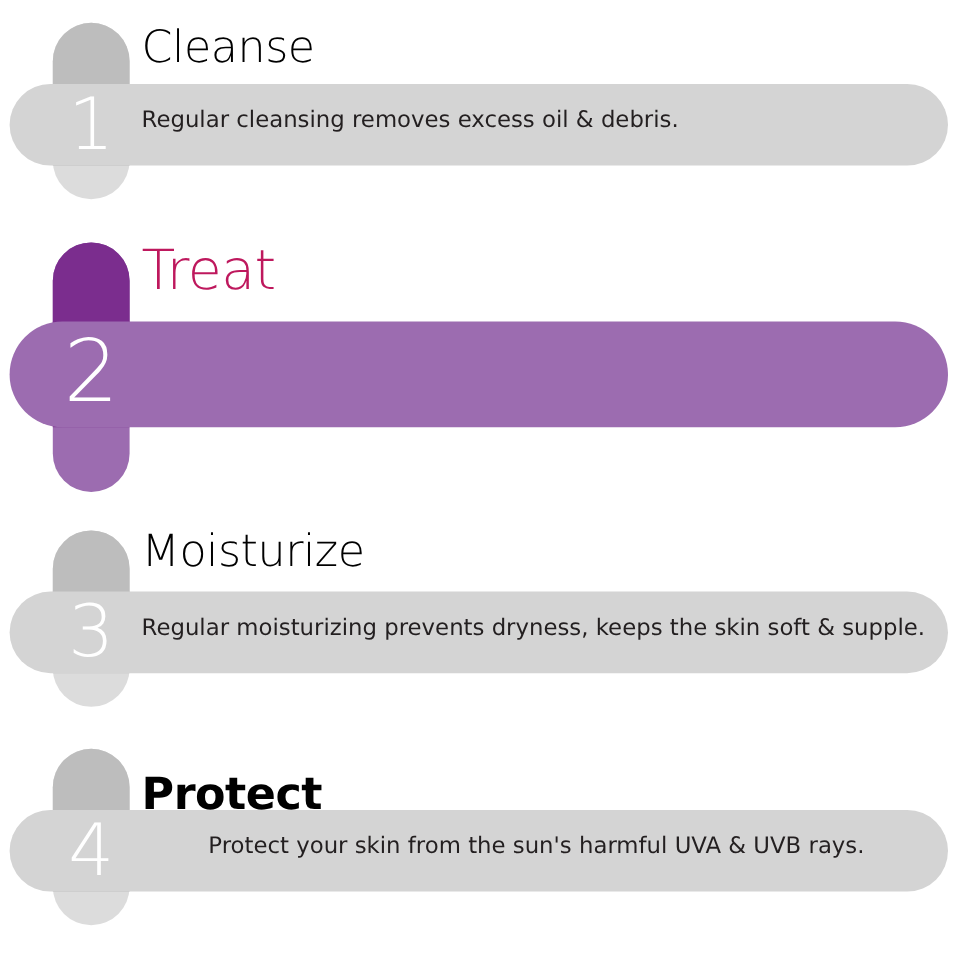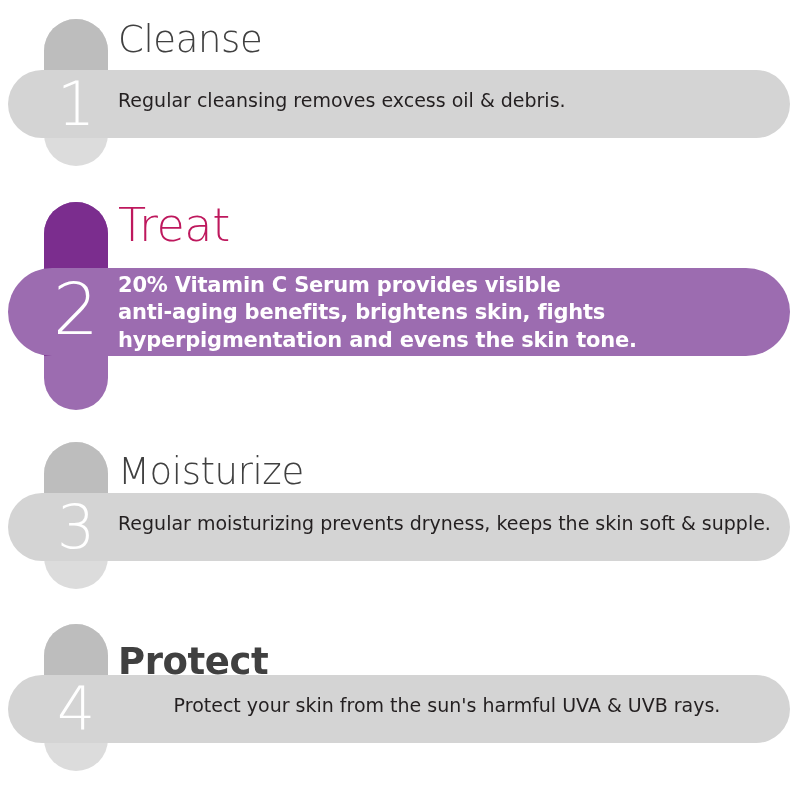--- a/index.html
+++ b/index.html
@@ -92,21 +92,21 @@
     right: 24px;
     z-index: 7;
     white-space: pre-line;
   }
 
   
   .theme-grey .step-bar      { background: #d4d4d4; }
   .theme-grey .step-pill     { background: #dcdcdc; }
   .theme-grey .step-pill-top { background: #bdbdbd; }
   .theme-grey .step-pill-cross { background: #bdbdbd; }
-  .theme-grey .step-title    { color: #404040; font-size: 37px; }
+  .theme-grey .step-title    { color: #000000; font-size: 37px; }
   .theme-grey .step-desc     {
     color: #231f20;
     font-family: "DejaVu Sans", sans-serif;
     font-weight: 400;
     font-size: 19px;
     line-height: 1.28;
   }
 
   
   .theme-purple .step-bar      { background: #9c6cb0; }
@@ -138,32 +138,29 @@
     <div class="step-desc" style="top:88px;">Regular cleansing removes excess oil &amp; debris.</div>
   </div>
 
   <div class="step theme-purple" style="top:190px; height:240px;">
     <div class="step-pill" style="top:12px; height:208px;"></div>
     <div class="step-pill-top" style="top:12px; height:70px;"></div>
     <div class="step-pill-cross" style="top:78px; height:88px;"></div>
     <div class="step-bar" style="top:78px; height:88px;"></div>
     <div class="step-number" style="top:83px; font-size:72px;">2</div>
     <div class="step-title" style="top:8px;">Treat</div>
-    <div class="step-desc" style="top:82px;">20% Vitamin C Serum provides visible
-anti-aging benefits, brightens skin, fights
-hyperpigmentation and evens the skin tone.</div>
   </div>
 
   <div class="step theme-grey" style="top:430px; height:185px;">
     <div class="step-pill" style="top:12px; height:147px;"></div>
     <div class="step-pill-top" style="top:12px; height:55px;"></div>
     <div class="step-pill-cross" style="top:63px; height:68px;"></div>
     <div class="step-bar" style="top:63px; height:68px;"></div>
     <div class="step-number" style="top:67px; font-size:60px;">3</div>
-    <div class="step-title" style="top:20px;">Moisturize</div>
+    <div class="step-title" style="top:8px;">Moisturize</div>
     <div class="step-desc" style="top:81px;">Regular moisturizing prevents dryness, keeps the skin soft &amp; supple.</div>
   </div>
 
   <div class="step theme-grey" style="top:612px; height:185px;">
     <div class="step-pill" style="top:12px; height:147px;"></div>
     <div class="step-pill-top" style="top:12px; height:55px;"></div>
     <div class="step-pill-cross" style="top:63px; height:68px;"></div>
     <div class="step-bar" style="top:63px; height:68px;"></div>
     <div class="step-number" style="top:67px; font-size:60px;">4</div>
     <div class="step-title" style="top:28px;font-weight:bold;">Protect</div>

